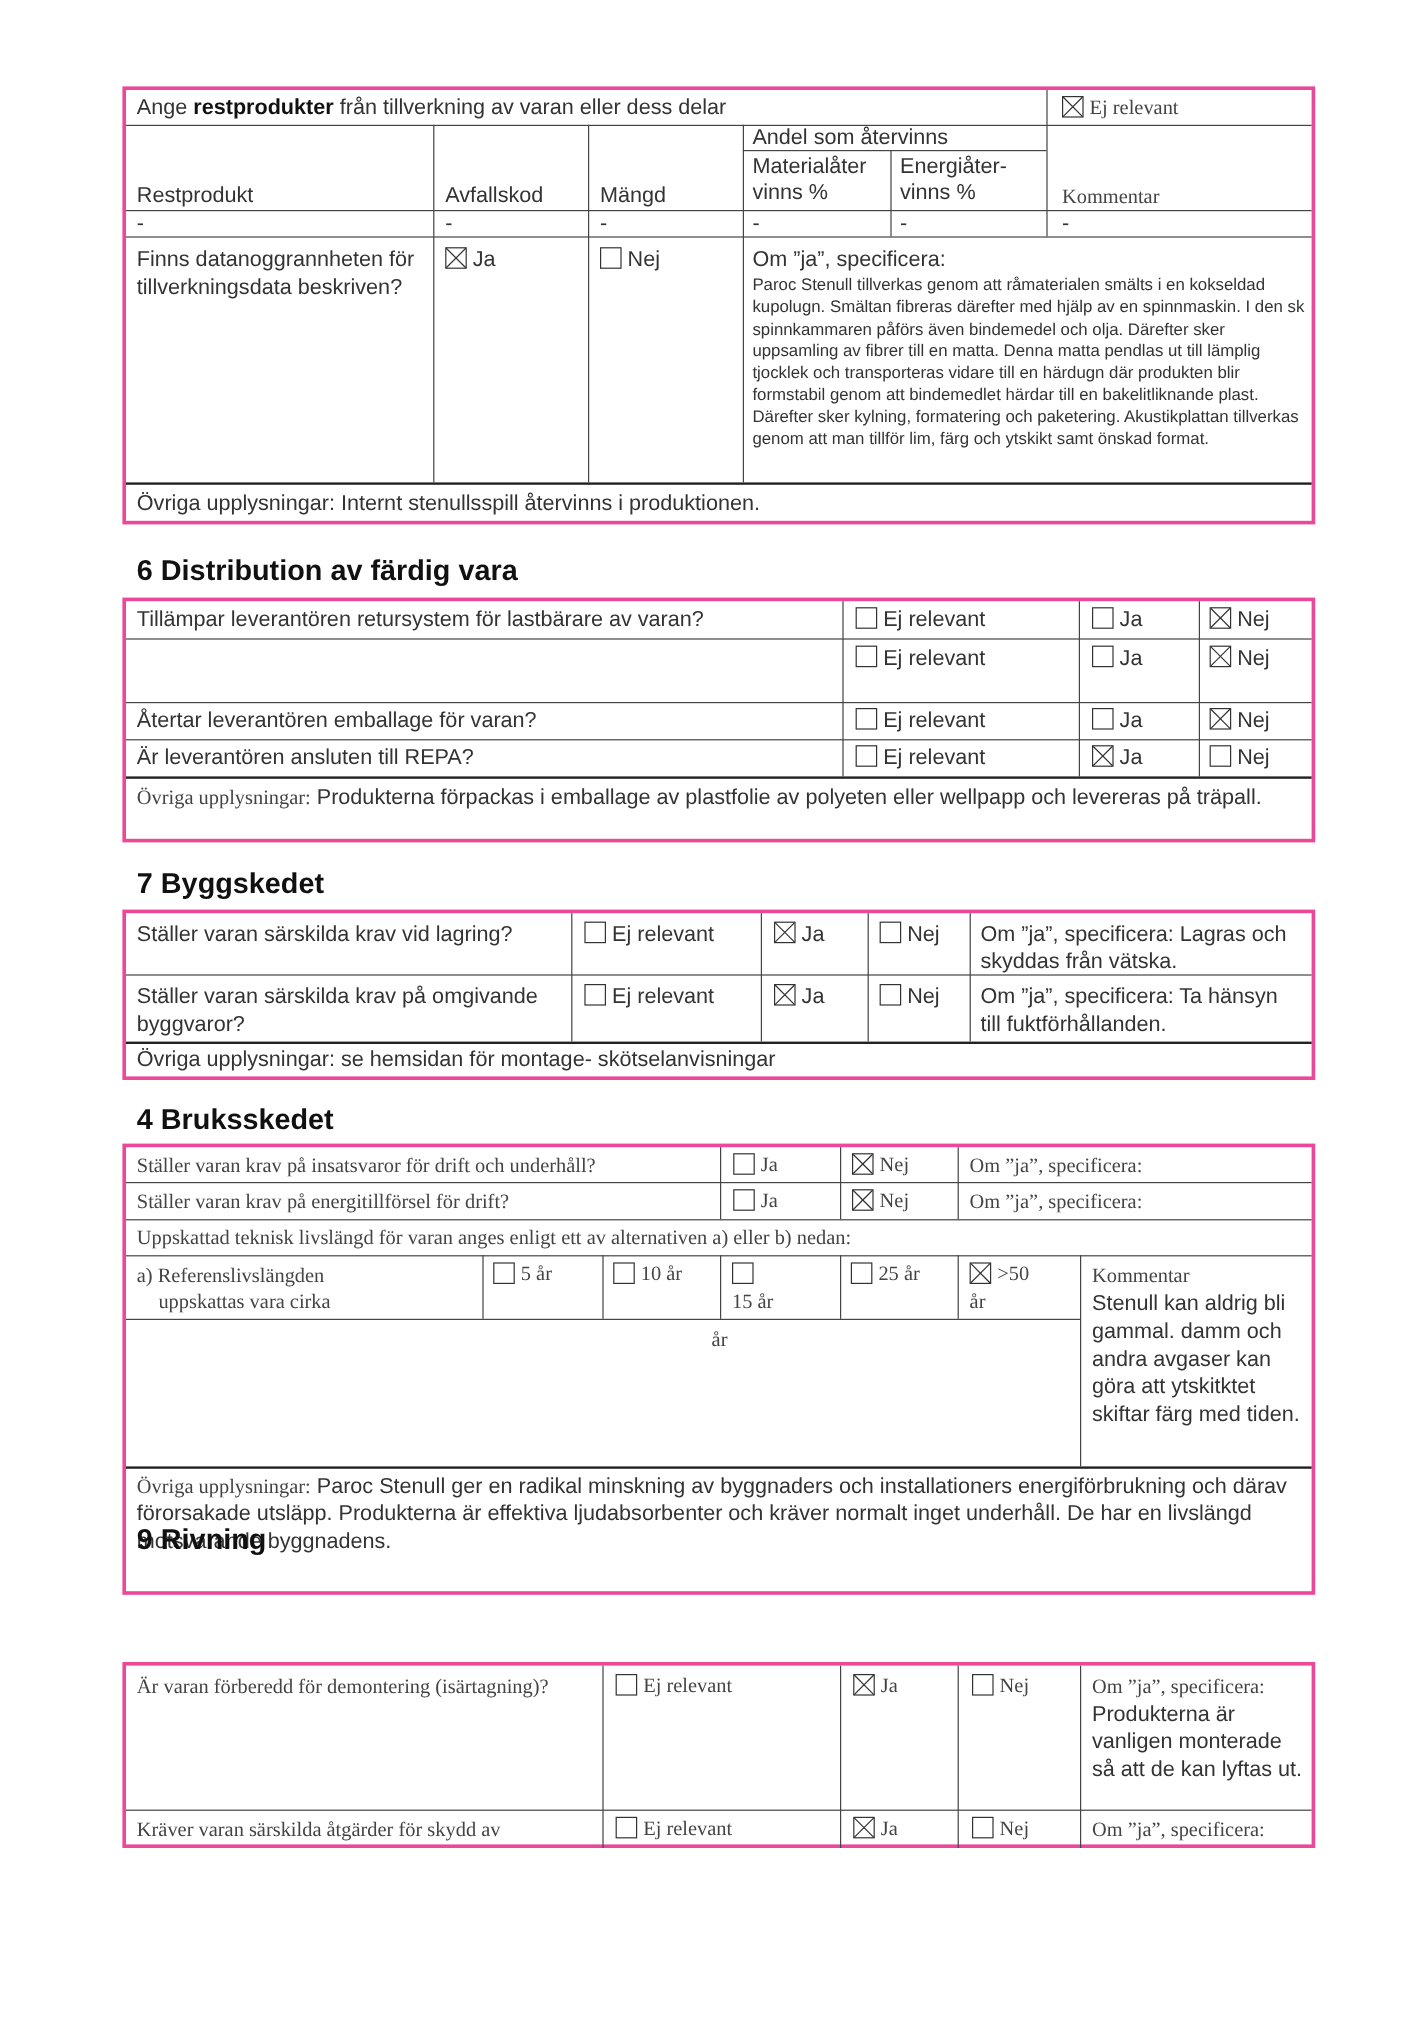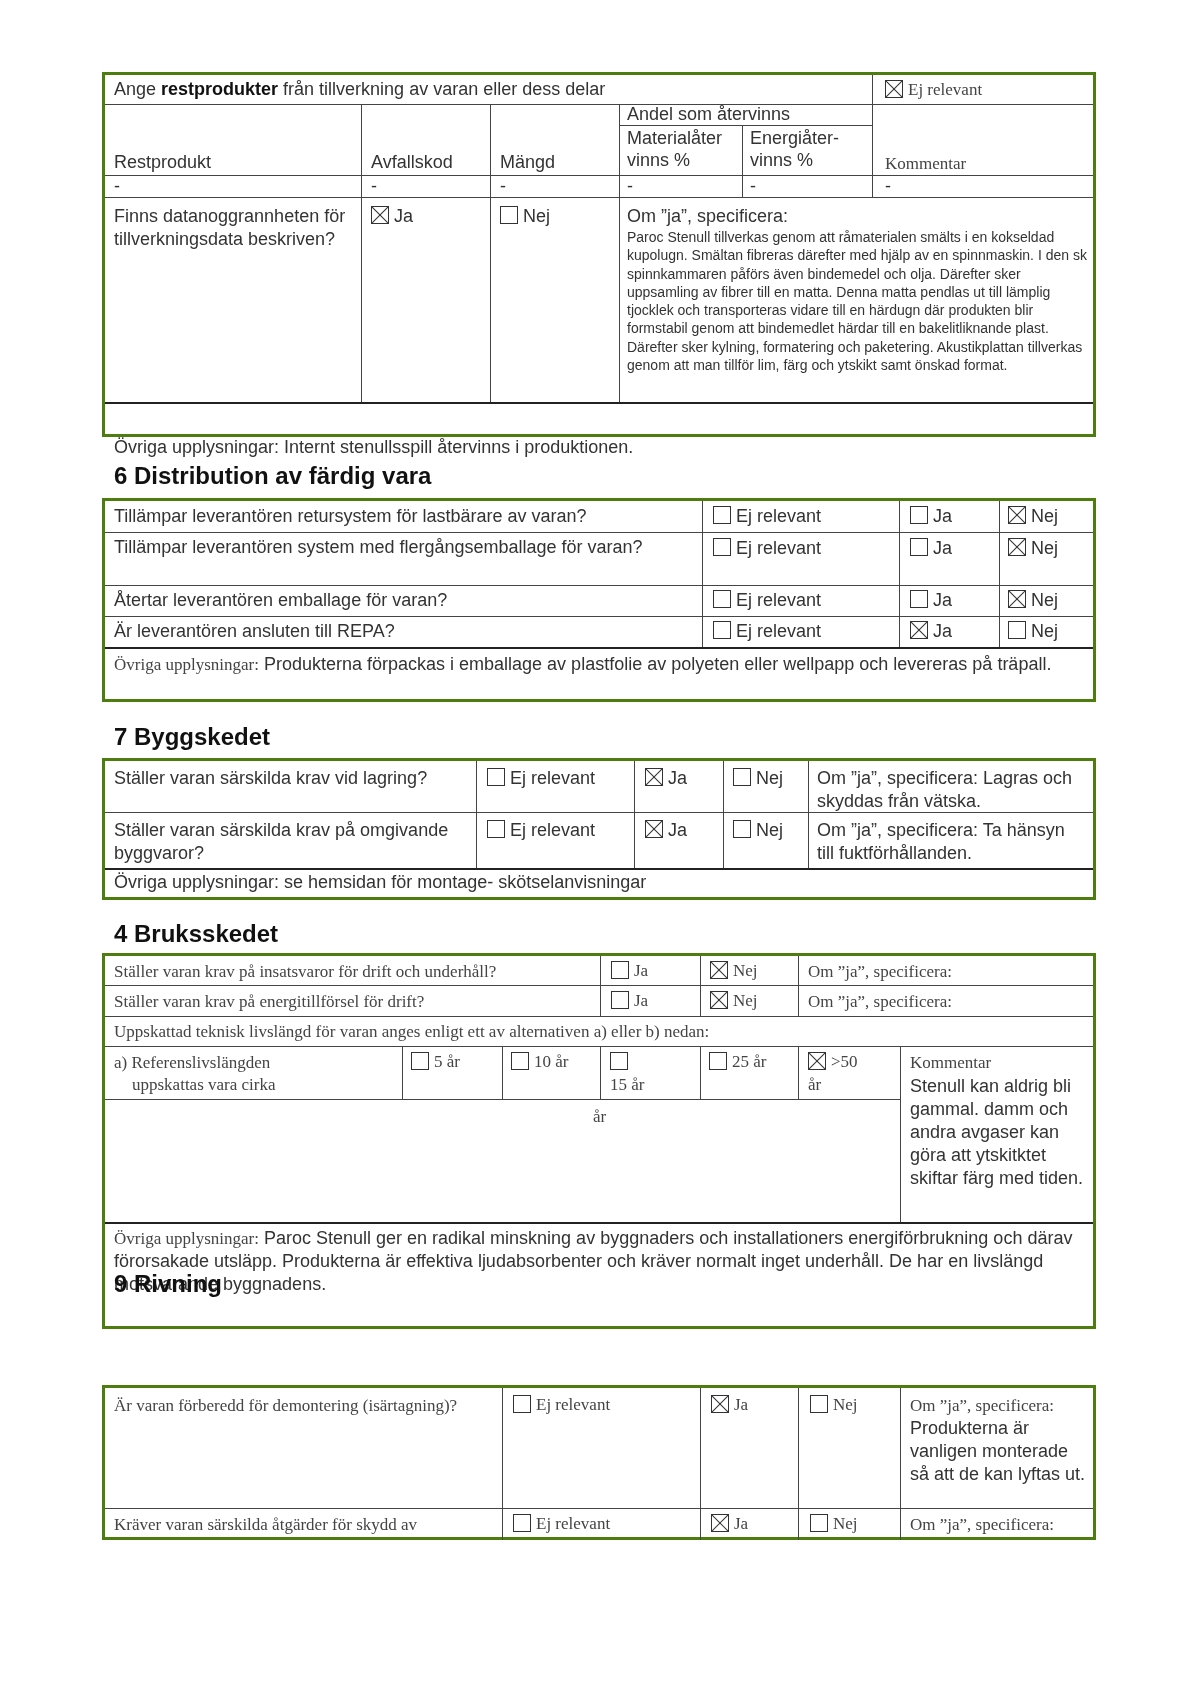--- a/index.html
+++ b/index.html
@@ -1,19 +1,19 @@
 <!DOCTYPE html>
 <html><head>
 <meta charset="utf-8">
 <style>
   * { box-sizing: border-box; margin: 0; padding: 0; }
   html, body { width: 1190px; height: 1684px; background: #ffffff; overflow: hidden; }
   body { position: relative; font-family: "Liberation Sans", sans-serif; color: #333; }
   .abs { position: absolute; }
-  .tbl { position: absolute; left: 102px; width: 994px; border: 3px solid #4d7c0f; }
+  .tbl { position: absolute; left: 102px; width: 994px; border: 3px solid #ec4899; }
   .hl { position: absolute; left: 0; right: 0; height: 0; border-top: 1px solid #444; }
   .hl.thick { border-top: 2px solid #222; }
   .vl { position: absolute; width: 0; border-left: 1px solid #444; }
   .txt { position: absolute; font-size: 18px; line-height: 23px; color: #333; white-space: nowrap; }
   .serif { font-family: "Liberation Serif", serif; font-size: 17px; color: #444; }
   .small { font-size: 14px; line-height: 18.3px; }
   .wrap { white-space: normal; }
   .title { position: absolute; left: 114px; font-size: 24px; font-weight: bold; color: #111; }
   .cb { position: absolute; display: flex; align-items: flex-start; gap: 5px; font-size: 18px; color: #333; white-space: nowrap; }
   .cb.serif { font-family: "Liberation Serif", serif; font-size: 17px; color: #444; }
@@ -72,21 +72,21 @@
     <span class="box checked"></span>
     <span>Ja</span>
   </div>
   <div class="cb" style="left:395px; top:131px;">
     <span class="box"></span>
     <span>Nej</span>
   </div>
   <div class="txt" style="left:522px; top:130px;">Om ”ja”, specificera:</div>
   <div class="txt small wrap" style="left:522px; top:153px; width:462px;">Paroc Stenull tillverkas genom att råmaterialen smälts i  en kokseldad kupolugn. Smältan fibreras därefter med hjälp av en spinnmaskin. I den sk spinnkammaren påförs även bindemedel och olja. Därefter sker uppsamling av fibrer till en matta. Denna matta pendlas ut till lämplig tjocklek och transporteras vidare till en härdugn där produkten blir formstabil genom att bindemedlet härdar till en bakelitliknande plast. Därefter sker kylning, formatering och paketering. Akustikplattan tillverkas genom att man tillför lim, färg och ytskikt samt önskad format.</div>
 
-  <div class="txt" style="left:9px; top:333px;margin-top:28px;">Övriga upplysningar: Internt stenullsspill återvinns i produktionen.</div>
+  <div class="txt" style="left:9px; top:333px;">Övriga upplysningar: Internt stenullsspill återvinns i produktionen.</div>
 </div>
 
 <div class="title" style="top:462px;">6 Distribution av färdig vara</div>
 <div class="tbl" style="top:498px; height:204px;">
   <div class="hl" style="top:31px;"></div>
   <div class="hl" style="top:84px;"></div>
   <div class="hl" style="top:115px;"></div>
   <div class="hl thick" style="top:146px;"></div>
   <div class="vl" style="left:597px; top:0; height:146px;"></div>
   <div class="vl" style="left:794px; top:0; height:146px;"></div>
@@ -99,21 +99,20 @@
     </div>
   <div class="cb" style="left:805px; top:5px;">
       <span class="box"></span>
       <span>Ja</span>
     </div>
   <div class="cb" style="left:903px; top:5px;">
       <span class="box checked"></span>
       <span>Nej</span>
     </div>
 
-  <div class="txt wrap" style="left:9px; top:35px; width:560px;">Tillämpar leverantören system med flergångsemballage för varan?</div>
   <div class="cb" style="left:608px; top:37px;">
       <span class="box"></span>
       <span>Ej relevant</span>
     </div>
   <div class="cb" style="left:805px; top:37px;">
       <span class="box"></span>
       <span>Ja</span>
     </div>
   <div class="cb" style="left:903px; top:37px;">
       <span class="box checked"></span>

